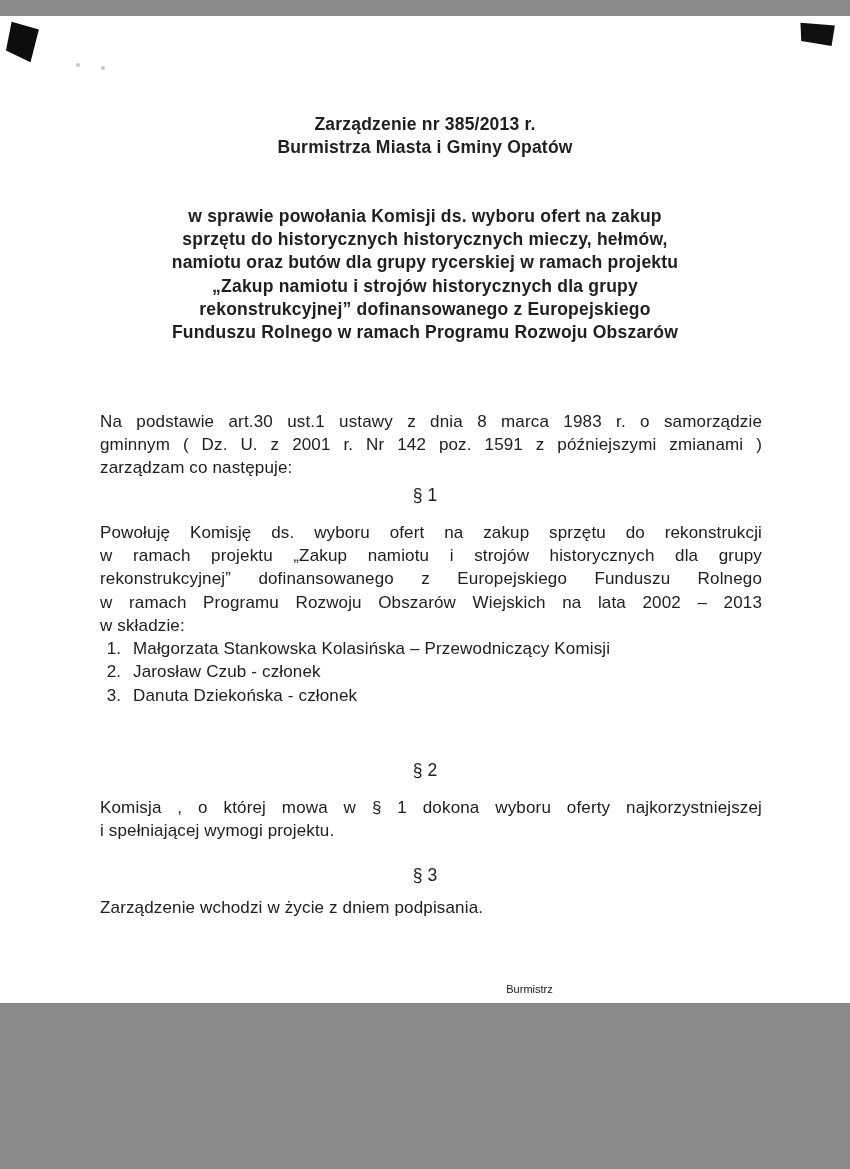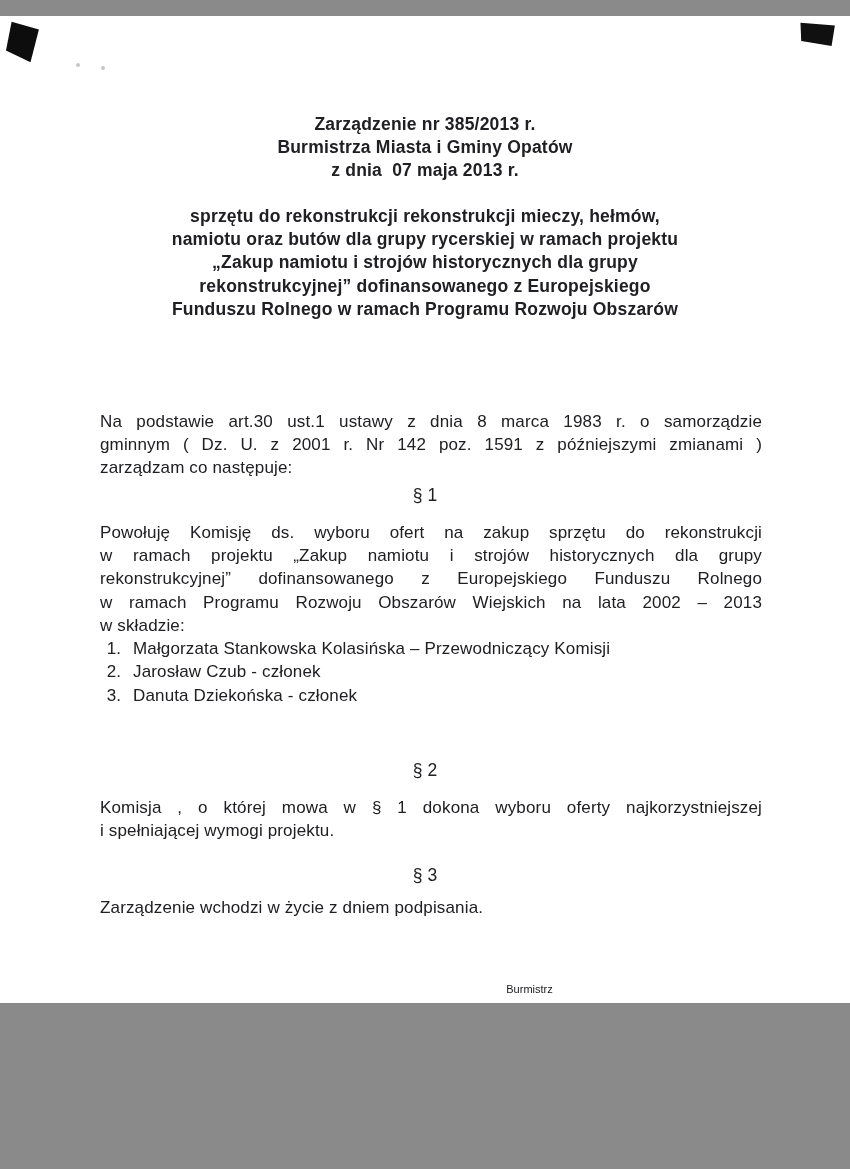--- a/index.html
+++ b/index.html
@@ -74,25 +74,25 @@
 
   <div class="artifact artifact-tl"></div>
   <div class="artifact artifact-tr"></div>
   <div class="artifact artifact-bl"></div>
   <div class="speck" style="left:76px;top:47px;"></div>
   <div class="speck" style="left:101px;top:50px;"></div>
 
   <div class="abs title-block">
     <div>Zarządzenie nr 385/2013 r.</div>
     <div>Burmistrza Miasta i Gminy Opatów</div>
-    <div>z dnia&nbsp; 07 maja 2013 r.</div>
   </div>
 
   <div class="abs subject-block">
-    <div>sprzętu do rekonstrukcji rekonstrukcji mieczy, hełmów,</div>
+    <div>w sprawie powołania Komisji ds. wyboru ofert na zakup</div>
+    <div>sprzętu do historycznych historycznych mieczy, hełmów,</div>
     <div>namiotu oraz butów dla grupy rycerskiej w ramach projektu</div>
     <div>„Zakup namiotu i strojów historycznych dla grupy</div>
     <div>rekonstrukcyjnej” dofinansowanego z Europejskiego</div>
     <div>Funduszu Rolnego w ramach Programu Rozwoju Obszarów</div>
   </div>
 
   <div class="abs para" style="top:394px;">
     <div class="jline">Na podstawie art.30 ust.1 ustawy z dnia 8 marca 1983 r. o samorządzie</div>
     <div class="jline">gminnym ( Dz. U. z 2001 r. Nr 142 poz. 1591 z późniejszymi zmianami )</div>
     <div>zarządzam co następuje:</div>

